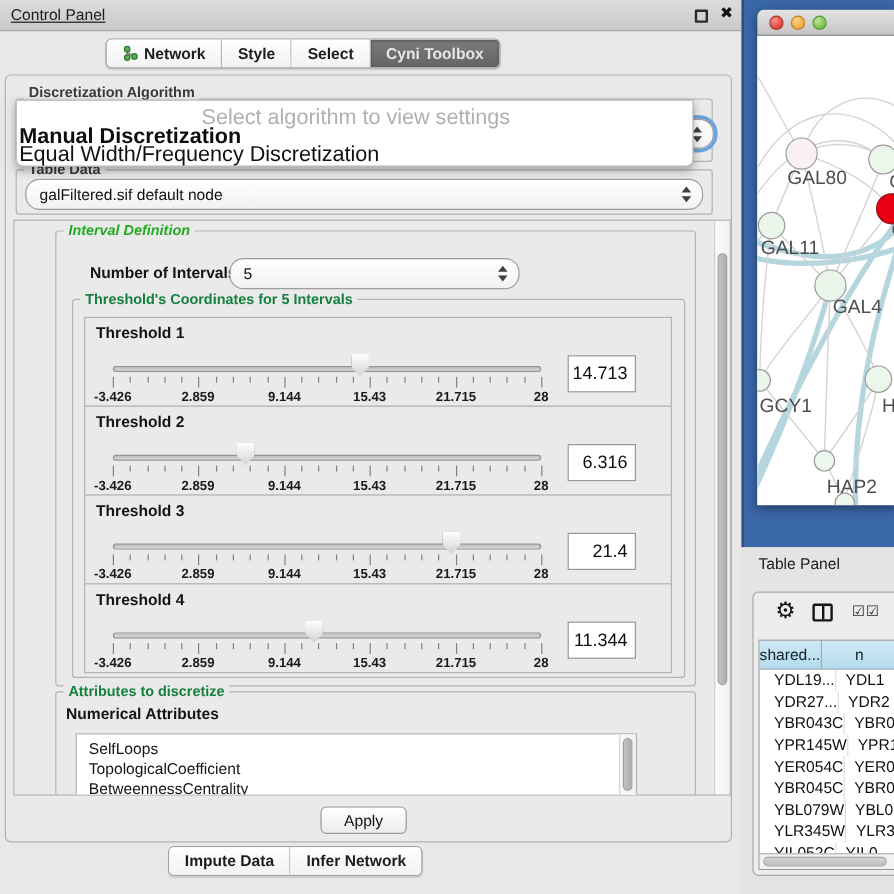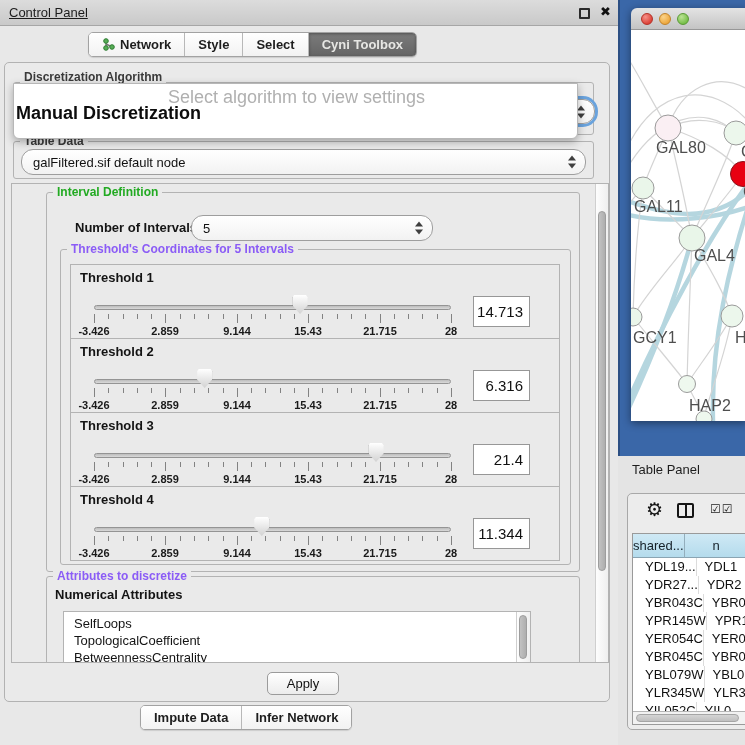--- a/index.html
+++ b/index.html
@@ -19,21 +19,21 @@
   .seg-bar { position:absolute; display:flex; background:#fff; border:1px solid #a2a2a2; border-radius:5px; overflow:hidden; height:25px; box-shadow:0 1px 1px rgba(0,0,0,.12); }
   .seg { display:flex; align-items:center; gap:5px; padding:0 13px; font-size:13px; color:#1d1d1d; line-height:23px; border-right:1px solid #b8b8b8; cursor:pointer; background:linear-gradient(#ffffff,#f2f2f2); white-space:nowrap;font-weight:bold; }
   .seg:last-child { border-right:none; }
   .seg.sel { background:linear-gradient(#7b7b7b,#656565); color:#e7e7e4; box-shadow:inset 0 1px 3px rgba(0,0,0,.35); }
 
   
   #outer-panel { position:absolute; left:4px; top:62px; width:606px; height:640px; background:#eaeaea; border:1px solid #b2b2b2; border-radius:5px; }
 
   .group { position:absolute; border:1px solid #b3b3b3; border-radius:3px; }
   .group-title { position:absolute; top:-8px; left:6px; padding:0 4px; background:#eaeaea; font-size:12px; font-weight:bold; }
-  .t-green { color:#22aa22; } .t-blue { color:#8b5cf6; } .t-dark { color:#3a3a3a; }
+  .t-green { color:#22aa22;font-style:italic; } .t-blue { color:#15803d; } .t-dark { color:#3a3a3a; }
 
   .combo { position:absolute; background:linear-gradient(#ffffff,#f2f2f2); border:1px solid #9e9e9e; border-radius:12px; font-size:13px; color:#111; cursor:pointer; }
   .combo .cv { position:absolute; left:11px; top:50%; transform:translateY(-50%); white-space:nowrap; }
   .spin { position:absolute; right:9px; top:50%; transform:translateY(-50%); width:8px; height:13px; }
   .spin::before, .spin::after { content:""; position:absolute; left:0; border-left:4px solid transparent; border-right:4px solid transparent; }
   .spin::before { top:0; border-bottom:5px solid #3f3f3f; }
   .spin::after { bottom:0; border-top:5px solid #3f3f3f; }
 
   
   #algo-combo { left:16px; top:36px; width:574px; height:25px; box-shadow:0 0 0 3px #6aa3dd; z-index:2; }
@@ -140,20 +140,21 @@
       <div class="group" style="left:8px; top:19px; width:581px; height:53px;">
         <span class="group-title t-dark" style="top:-13px;">Discretization Algorithm</span>
       </div>
       <div class="combo" id="algo-combo">
           <span class="spin"></span>
         </div>
 
       <div id="algo-popup">
         <div class="popup-item popup-ph">Select algorithm to view settings</div>
         <div class="popup-item popup-sel">Manual Discretization</div>
+        <div class="popup-item popup-opt">Equal Width/Frequency Discretization</div>
       </div>
 
       <div class="group" style="left:8px; top:78px; width:581px; height:38px;">
         <span class="group-title t-dark">Table Data</span>
       </div>
       <div class="combo" style="left:16px; top:86px; width:565px; height:26px;">
         <span class="cv">galFiltered.sif default node</span>
         <span class="spin"></span>
       </div>
 

